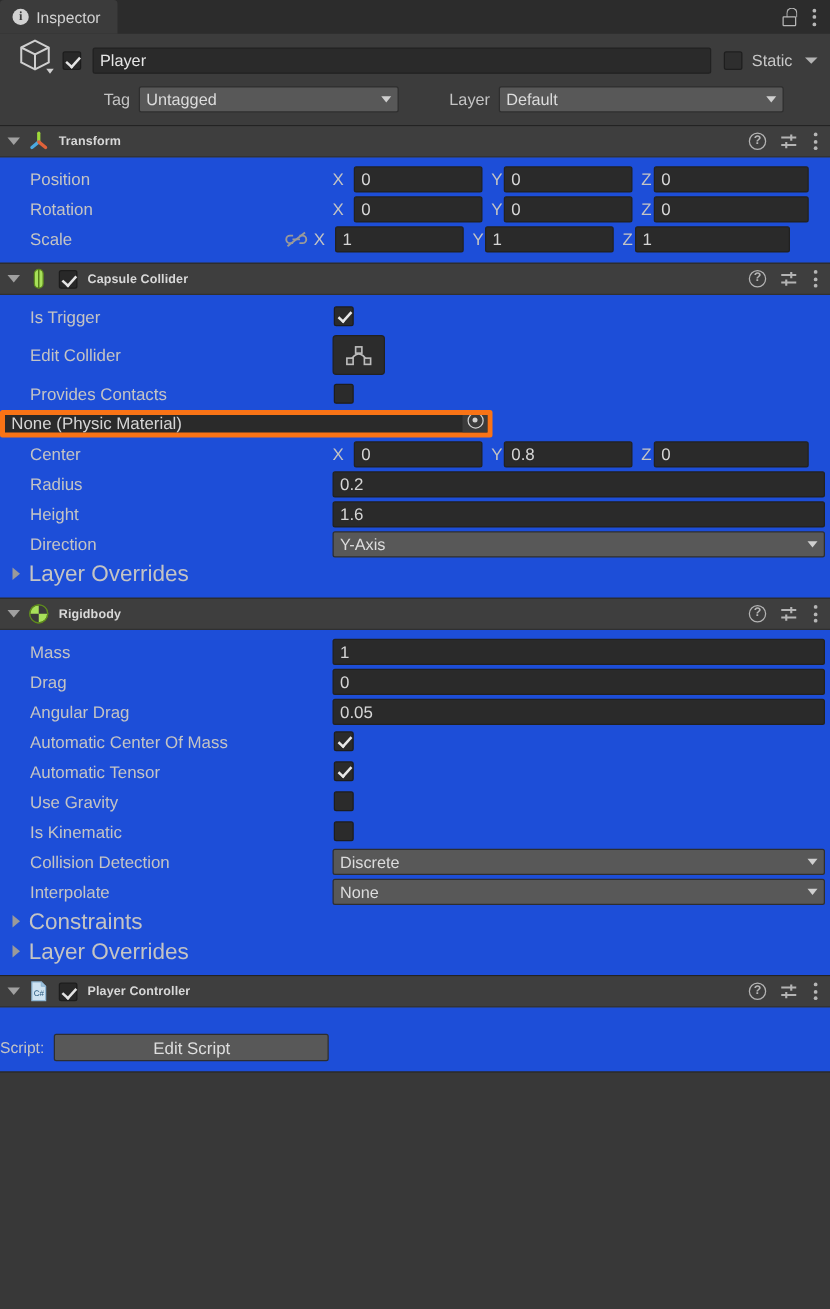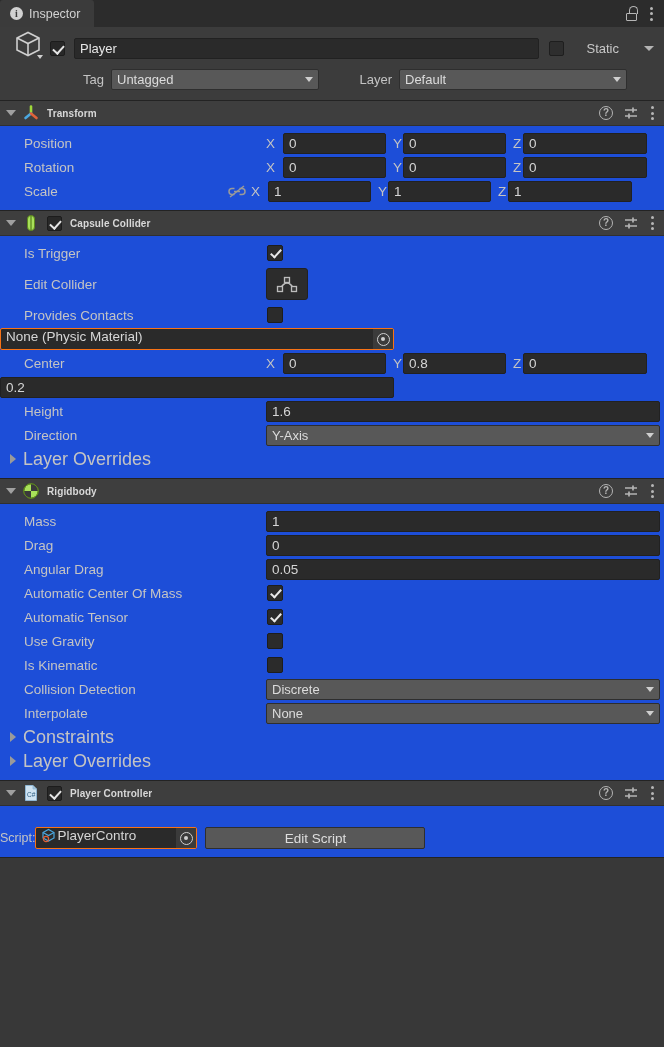--- a/index.html
+++ b/index.html
@@ -59,21 +59,21 @@
   }
   .chk.on::after {
     content: ""; position: absolute; left: 4px; top: 1px; width: 5px; height: 9px;
     border: solid #e4e4e4; border-width: 0 2px 2px 0; transform: rotate(42deg);
   }
   .name-field {
     flex: 1; height: 21px; background: #2a2a2a; border: 1px solid #212121;
     border-radius: 2px; margin-left: 9px; display: flex; align-items: center;
     padding: 0 5px; color: #e6e6e6; font-size: 13px;
   }
-  .static-box { display: flex; align-items: center; gap: 22px; margin-left: 10px; }
+  .static-box { display: flex; align-items: center; gap: 7px; margin-left: 10px; }
   .static-chk {
     width: 15px; height: 15px; background: #2e2e2e; border: 1px solid #1e1e1e; border-radius: 2px;
   }
   .static-label { color: #c8c8c8; font-size: 13px; }
   .caret-down {
     width: 0; height: 0; border-left: 5px solid transparent; border-right: 5px solid transparent;
     border-top: 5px solid #b4b4b4; margin-left: 3px;
   }
   .obj-row2 { display: flex; align-items: center; margin-top: 8px; height: 21px; }
   .lbl-tag { width: 101px; text-align: right; padding-right: 7px; color: #c4c4c4; font-size: 13px; }
@@ -135,22 +135,22 @@
     border-left: 6px solid #9a9a9a; margin-right: 7px;
   }
   .foldrow .flabel { color: #c4c4c4; font-size: 18px; }
   .unlink-icon { width: 20px; margin-right: 4px; flex: none; display: flex; justify-content: center; }
 
   .edit-collider-btn {
     width: 42px; height: 32px; background: #2c2c2c; border: 1px solid #212121;
     border-radius: 3px; display: flex; align-items: center; justify-content: center;
   }
   .objfield {
-    background: #2a2a2a; border: 1px solid #f97316; border-radius: 2px;
-    height: 22px; display: flex; align-items: flex-start; padding: 0 0 0 5px;
+    background: #2a2a2a; border: 4px solid #f97316; border-radius: 2px;
+    height: 22px; display: flex; align-items: flex-end; padding: 0 0 0 5px;
     color: #d6d6d6; font-size: 13.5px; overflow: hidden;
   }
   .objfield .picker {
     margin-left: auto; width: 20px; height: 20px; flex: none;
     display: flex; align-items: center; justify-content: center; background: #3b3b3b;
   }
   .picker-dot {
     width: 13px; height: 13px; border: 1.5px solid #cfcfcf; border-radius: 50%;
     display: flex; align-items: center; justify-content: center;
   }
@@ -356,20 +356,21 @@
         <span class="label">Center</span>
         <span class="axis-lbl">X</span>
         <span class="field vec-field">0</span>
         <span class="axis-lbl" style="padding-left:7px">Y</span>
         <span class="field vec-field">0.8</span>
         <span class="axis-lbl" style="padding-left:7px">Z</span>
         <span class="field vec-field" style="width:124px">0</span>
       </div>
 
       <div class="row">
+        <span class="label">Radius</span>
         <span class="field wide-field">0.2</span>
       </div>
 
       <div class="row">
         <span class="label">Height</span>
         <span class="field wide-field">1.6</span>
       </div>
 
       <div class="row">
         <span class="label">Direction</span>
@@ -496,33 +497,18 @@
         <span class="kebab">
             <i></i>
             <i></i>
             <i></i>
           </span>
       </span>
     </div>
     <div class="comp-body">
       <div class="script-row">
         <span class="label">Script:</span>
-        <span class="objfield script-field">
-          <span style="display:flex;align-items:center;flex:none;margin-right:1px">
-            <svg width="15" height="15" viewBox="0 0 15 15">
-              <path d="M2 4.5 L7.5 1.5 L13 4.5 L13 10 L7.5 13 L2 10 Z" fill="none" stroke="#4aa8e0" stroke-width="1.2"></path>
-              <path d="M2 4.5 L7.5 7.5 L13 4.5" fill="none" stroke="#4aa8e0" stroke-width="1.2"></path>
-              <circle cx="5" cy="11" r="2.6" fill="none" stroke="#e0623a" stroke-width="1.2"></circle>
-            </svg>
-          </span>
-          <span class="script-name">PlayerContro</span>
-          <span class="picker">
-            <span class="picker-dot">
-                <i></i>
-              </span>
-          </span>
-        </span>
         <span class="edit-script-btn">Edit Script</span>
       </div>
     </div>
   </div>
 
 </div>
 
 </body></html>

